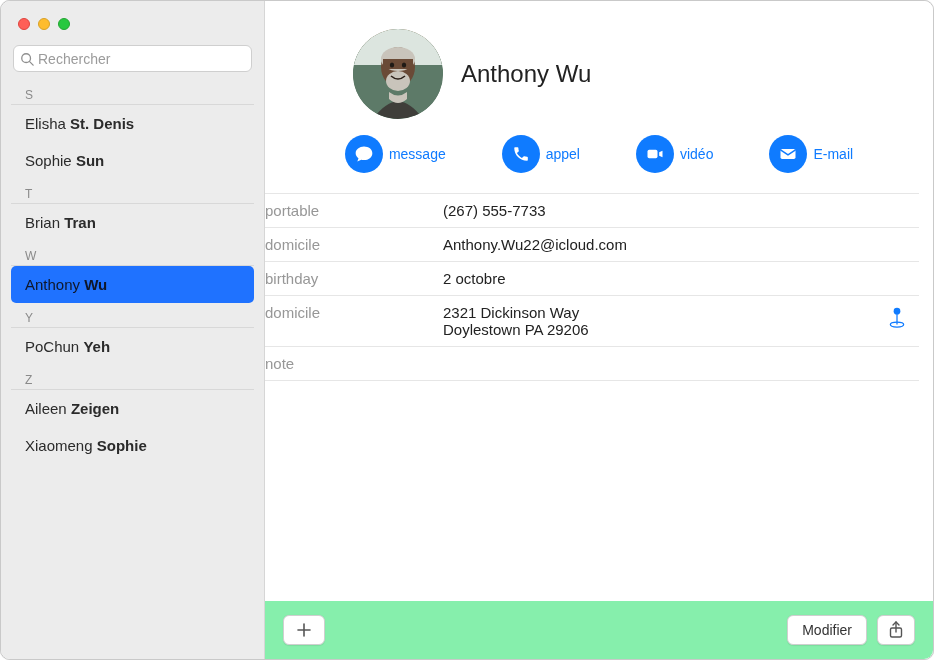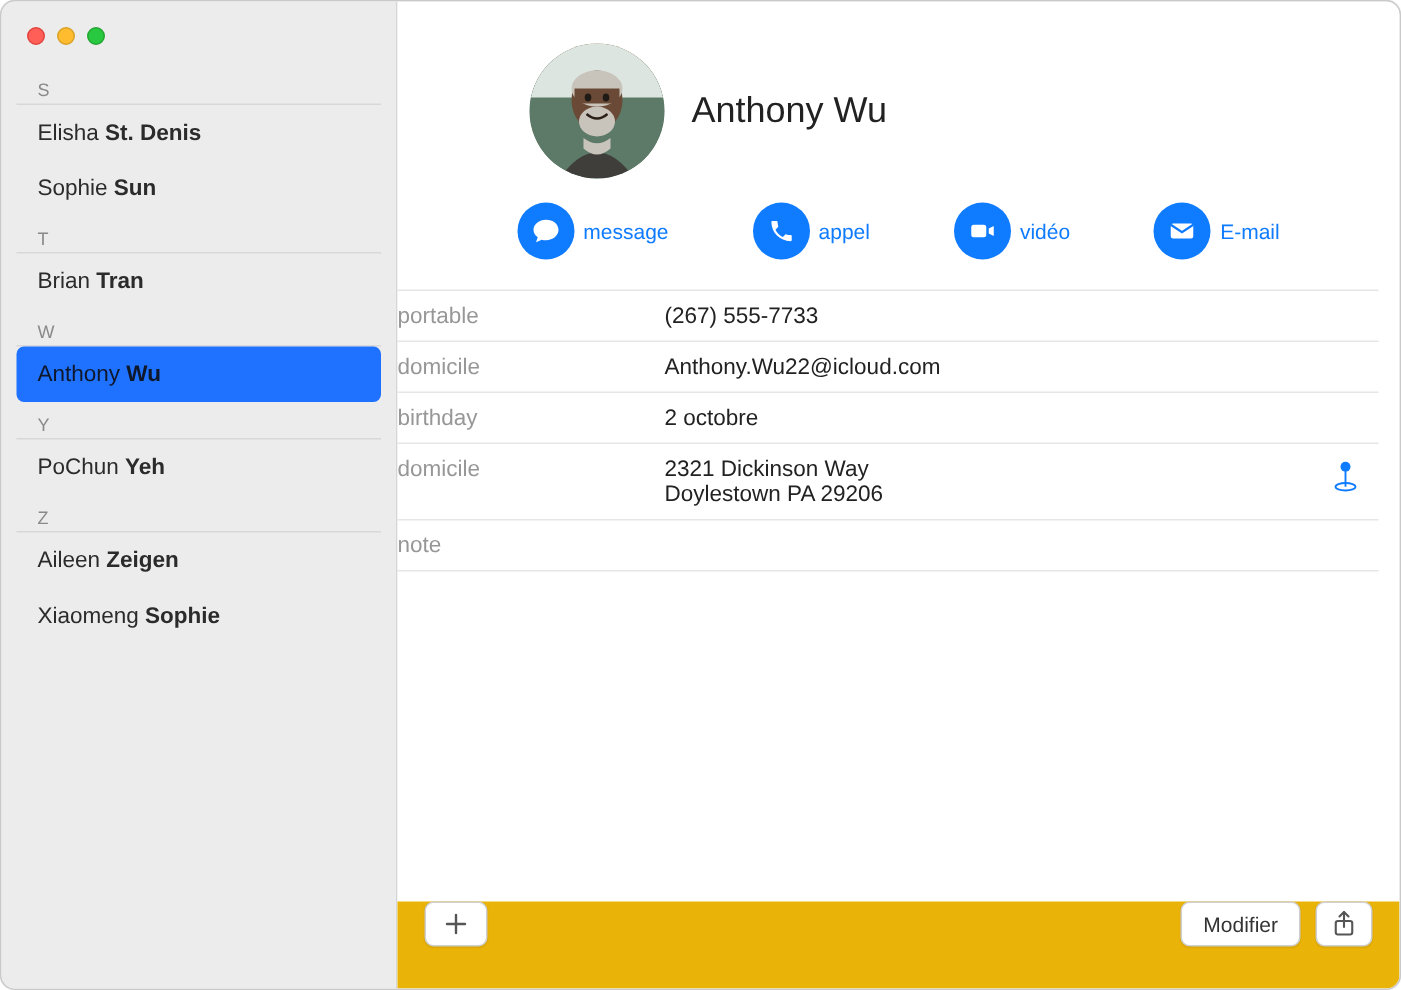--- a/index.html
+++ b/index.html
@@ -158,23 +158,23 @@
     position: absolute;
     right: 12px;
     top: 10px;
   }
 
   .footer {
     position: absolute;
     bottom: 0; left: 0; right: 0;
     height: 58px;
     display: flex;
-    align-items: flex-start;
+    align-items: center;
     padding: 0 18px;
-    background: #eab308;
+    background: #86efac;
   }
   .btn {
     border: 1px solid #cfcfcf;
     border-radius: 6px;
     background: #fff;
     height: 30px;
     display: flex;
     align-items: center;
     justify-content: center;
     font-size: 14px;
@@ -191,20 +191,29 @@
 
 <div class="window">
 
   <div class="titlebar-buttons">
     <div class="tb close"></div>
     <div class="tb min"></div>
     <div class="tb max"></div>
   </div>
 
   <div class="sidebar">
+    <div class="search-wrap">
+      <div class="search-field">
+        <svg width="14" height="14" viewBox="0 0 16 16">
+          <circle cx="7" cy="7" r="5" stroke="#8f8f8f" stroke-width="1.5" fill="none"></circle>
+          <line x1="11" y1="11" x2="15" y2="15" stroke="#8f8f8f" stroke-width="1.5" stroke-linecap="round"></line>
+        </svg>
+        <input class="search-input" placeholder="Rechercher" style="">
+      </div>
+    </div>
 
     <div class="list" id="contact-list">
         <div class="section-hdr">S</div>
         <div class="contact-item"><span class="first">Elisha </span><span class="last">St. Denis</span></div>
         <div class="contact-item"><span class="first">Sophie </span><span class="last">Sun</span></div>
         <div class="section-hdr">T</div>
         <div class="contact-item"><span class="first">Brian </span><span class="last">Tran</span></div>
         <div class="section-hdr">W</div>
         <div class="contact-item selected"><span class="first">Anthony </span><span class="last">Wu</span></div>
         <div class="section-hdr">Y</div>

